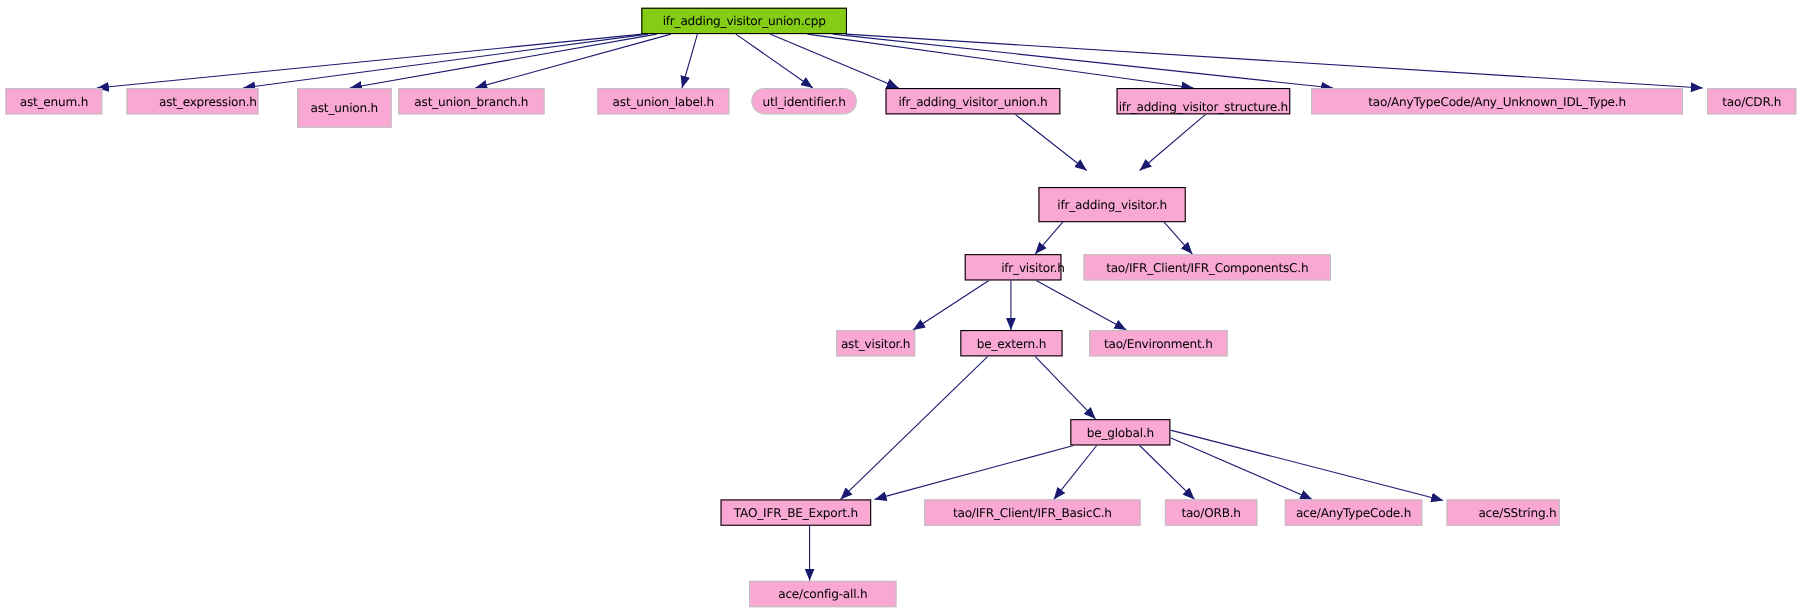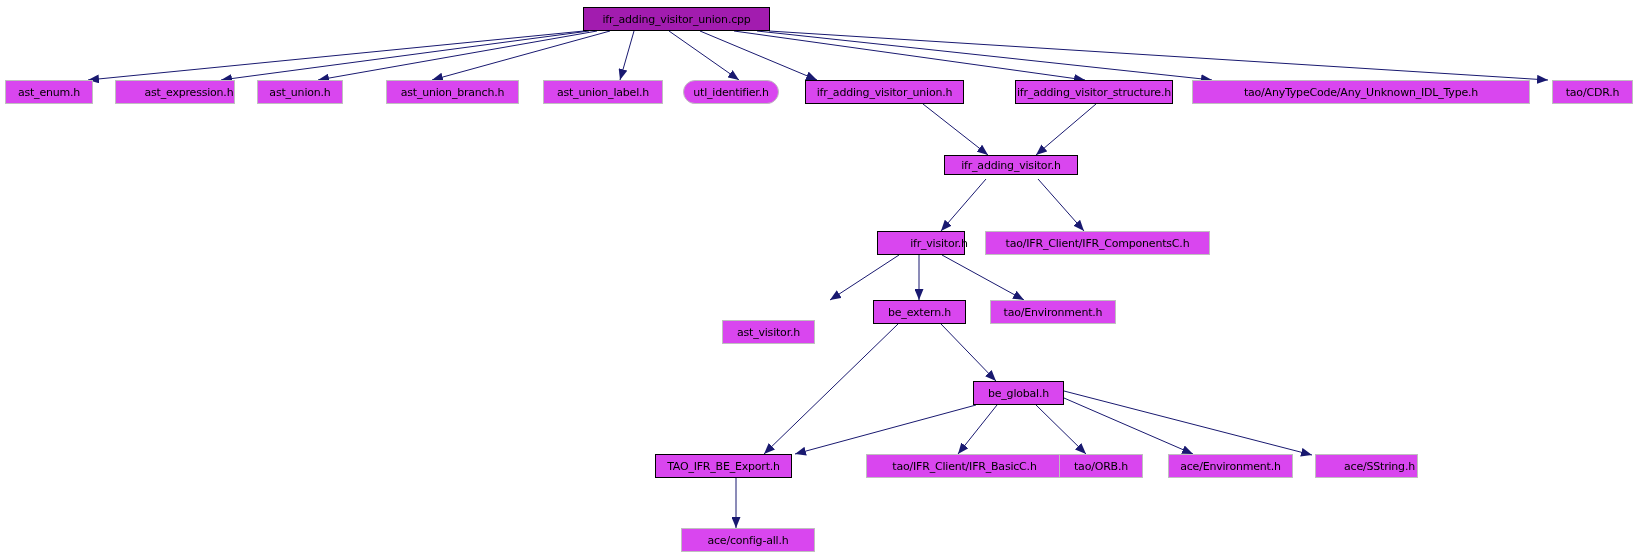--- a/index.html
+++ b/index.html
@@ -23,26 +23,26 @@
   .gnode {
     position: absolute;
     box-sizing: border-box;
     display: flex;
     align-items: center;
     justify-content: center;
     font-size: 11px;
     letter-spacing: -0.2px;
     white-space: nowrap;
     color: #000000;
-    background: #d946ef;
+    background: #f9a8d4;
     border: 1px solid #bfbfbf;
     line-height: 1;
   }
   .gnode.doc  { border-color: #000000; }
-  .gnode.main { border-color: #000000; background: #a21caf; }
+  .gnode.main { border-color: #000000; background: #84cc16; }
 </style>
 </head>
 <body>
 
 <div class="graph-canvas">
   <svg class="edges-layer" width="1640" height="560" viewBox="0 0 1640 560" xmlns="http://www.w3.org/2000/svg">
     <defs>
       <marker id="arrowhead" markerUnits="userSpaceOnUse" markerWidth="12" markerHeight="9" refX="11" refY="4.5" orient="auto">
         <path d="M0,0 L11,4.5 L0,9 Z" fill="#191970"></path>
       </marker>
@@ -78,76 +78,76 @@
   <div id="node-layer">
       <div class="gnode main" style="left: 583px; top: 7px; width: 187px; height: 24px;">
         <span>ifr_adding_visitor_union.cpp</span>
       </div>
       <div class="gnode plain" style="left: 5px; top: 80px; width: 88px; height: 24px;">
         <span>ast_enum.h</span>
       </div>
       <div class="gnode plain" style="left: 115px; top: 80px; width: 120px; height: 24px; padding-left: 28px;">
         <span>ast_expression.h</span>
       </div>
-      <div class="gnode plain" style="left: 257px; top: 80px; width: 86px; height: 24px;">
+      <div class="gnode plain" style="left: 270px; top: 80px; width: 86px; height: 36px;">
         <span>ast_union.h</span>
       </div>
-      <div class="gnode plain" style="left: 362px; top: 80px; width: 133px; height: 24px; margin-left: 24px;">
+      <div class="gnode plain" style="left: 362px; top: 80px; width: 133px; height: 24px;">
         <span>ast_union_branch.h</span>
       </div>
       <div class="gnode plain" style="left: 543px; top: 80px; width: 120px; height: 24px;">
         <span>ast_union_label.h</span>
       </div>
       <div class="gnode plain" style="left: 683px; top: 80px; width: 96px; height: 24px; border-radius: 12px;">
         <span>utl_identifier.h</span>
       </div>
       <div class="gnode doc" style="left: 805px; top: 80px; width: 159px; height: 24px;">
         <span>ifr_adding_visitor_union.h</span>
       </div>
-      <div class="gnode doc" style="left: 1015px; top: 80px; width: 158px; height: 24px;">
+      <div class="gnode doc" style="left: 1015px; top: 80px; width: 158px; height: 24px; align-items: flex-end;">
         <span>ifr_adding_visitor_structure.h</span>
       </div>
       <div class="gnode plain" style="left: 1192px; top: 80px; width: 338px; height: 24px;">
         <span>tao/AnyTypeCode/Any_Unknown_IDL_Type.h</span>
       </div>
       <div class="gnode plain" style="left: 1552px; top: 80px; width: 81px; height: 24px;">
         <span>tao/CDR.h</span>
       </div>
-      <div class="gnode doc" style="left: 944px; top: 155px; width: 134px; height: 20px;">
+      <div class="gnode doc" style="left: 944px; top: 170px; width: 134px; height: 32px;">
         <span>ifr_adding_visitor.h</span>
       </div>
       <div class="gnode doc" style="left: 877px; top: 231px; width: 88px; height: 24px; padding-left: 36px;">
         <span>ifr_visitor.h</span>
       </div>
       <div class="gnode plain" style="left: 985px; top: 231px; width: 225px; height: 24px;">
         <span>tao/IFR_Client/IFR_ComponentsC.h</span>
       </div>
-      <div class="gnode plain" style="left: 722px; top: 300px; width: 93px; height: 24px; margin-top: 20px;">
+      <div class="gnode plain" style="left: 760px; top: 300px; width: 72px; height: 24px;">
         <span>ast_visitor.h</span>
       </div>
       <div class="gnode doc" style="left: 873px; top: 300px; width: 93px; height: 24px;">
         <span>be_extern.h</span>
       </div>
       <div class="gnode plain" style="left: 990px; top: 300px; width: 126px; height: 24px; justify-content: center;">
         <span>tao/Environment.h</span>
       </div>
       <div class="gnode doc" style="left: 973px; top: 381px; width: 91px; height: 24px;">
         <span>be_global.h</span>
       </div>
       <div class="gnode doc" style="left: 655px; top: 454px; width: 137px; height: 24px;">
         <span>TAO_IFR_BE_Export.h</span>
       </div>
-      <div class="gnode plain" style="left: 840px; top: 454px; width: 197px; height: 24px; margin-left: 26px;">
+      <div class="gnode plain" style="left: 840px; top: 454px; width: 197px; height: 24px;">
         <span>tao/IFR_Client/IFR_BasicC.h</span>
       </div>
       <div class="gnode plain" style="left: 1059px; top: 454px; width: 84px; height: 24px;">
         <span>tao/ORB.h</span>
       </div>
       <div class="gnode plain" style="left: 1168px; top: 454px; width: 125px; height: 24px;">
-        <span>ace/Environment.h</span>
+        <span>ace/AnyTypeCode.h</span>
       </div>
       <div class="gnode plain" style="left: 1315px; top: 454px; width: 103px; height: 24px; padding-left: 26px;">
         <span>ace/SString.h</span>
       </div>
       <div class="gnode plain" style="left: 681px; top: 528px; width: 134px; height: 24px;">
         <span>ace/config-all.h</span>
       </div>
     </div>
 </div>
 

